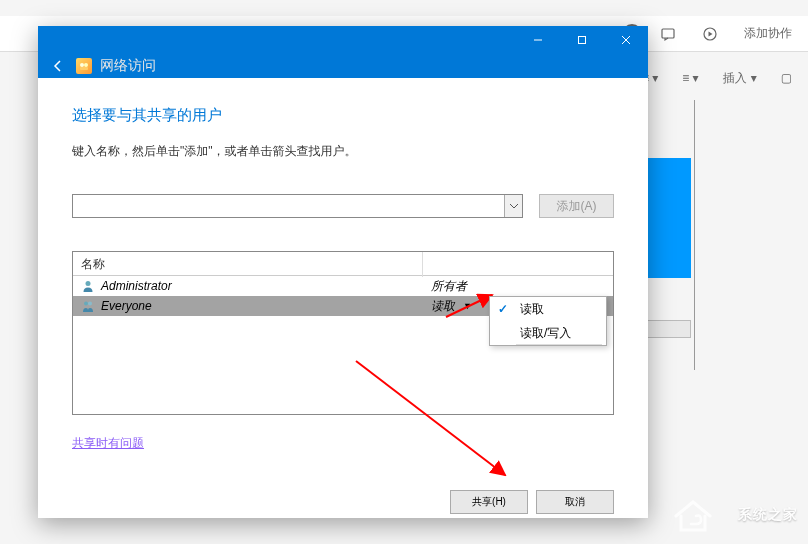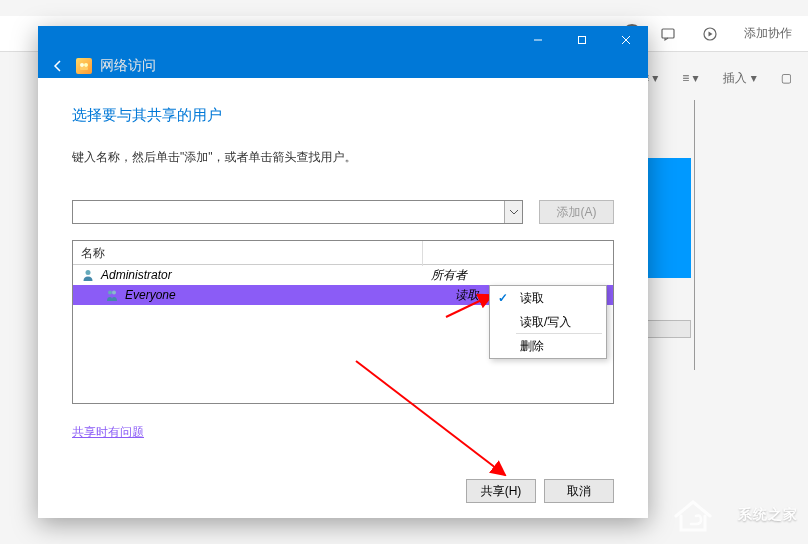--- a/index.html
+++ b/index.html
@@ -16,50 +16,50 @@
     .dialog { position: absolute; left: 38px; top: 26px; width: 610px; height: 492px; background: #fff; box-shadow: 0 6px 24px rgba(0,0,0,0.35); }
     
     .titlebar { height: 28px; background: #0078d7; display: flex; justify-content: flex-end; align-items: center; }
     .win-btn { width: 44px; height: 28px; display: flex; align-items: center; justify-content: center; color: #fff; }
     
     .navbar { height: 24px; background: #0078d7; display: flex; align-items: center; gap: 8px; padding: 0 10px; color: #e5e5e5; font-size: 14px; }
     .navbar-back { width: 20px; display: flex; align-items: center; justify-content: center; }
     .navbar-icon { width: 16px; height: 16px; background: linear-gradient(135deg, #ffd966, #ff9933); border-radius: 2px; display: inline-flex; align-items: center; justify-content: center; font-size: 10px; }
     
     .content { padding: 28px 34px 18px; }
-    .heading { color: #0078d7; font-size: 15px; font-weight: normal; margin-bottom: 24px; }
+    .heading { color: #0078d7; font-size: 15px; font-weight: normal; margin-bottom: 18px; }
     .subtext { color: #333; font-size: 12px; margin-bottom: 34px; }
     
-    .add-row { display: flex; gap: 16px; margin-bottom: 16px; }
+    .add-row { display: flex; gap: 16px; margin-bottom: 33px; }
     .combo { flex: 1; height: 24px; border: 1px solid #888; background: #fff; position: relative; }
     .combo-btn { position: absolute; right: 0; top: 0; width: 18px; height: 22px; border-left: 1px solid #aaa; display: flex; align-items: center; justify-content: center; background: #f0f0f0; }
     .add-btn { width: 75px; height: 24px; background: #e8e8e8; border: 1px solid #bbb; color: #999; font-size: 12px; }
     
     .table { border: 1px solid #888; font-size: 12px; position: relative; }
     .table-header { height: 24px; display: flex; border-bottom: 1px solid #ccc; background: #fff; flex-direction: column; }
     .th { padding: 4px 8px; display: flex; align-items: center; color: #333; }
     .th-name { width: 350px; border-right: 1px solid #ddd; }
     .th-perm { flex: 1; }
     .table-body { height: 138px; background: #fff; }
     .tr { height: 20px; display: flex; align-items: center; font-style: italic; }
-    .tr.selected { background: #8b5cf6; padding-left: 24px; }
+    .tr.selected { background: #a3a3a3; }
     .td-name { width: 350px; display: flex; align-items: center; gap: 6px; padding-left: 8px; }
     .td-perm { flex: 1; display: flex; align-items: center; gap: 6px; padding-left: 8px; }
     .user-icon { width: 14px; height: 14px; display: inline-flex; }
     .perm-arrow { font-size: 9px; margin-left: 2px; }
     
     .context-menu { position: absolute; left: 416px; top: 44px; width: 118px; background: #fff; border: 1px solid #aaa; box-shadow: 2px 2px 6px rgba(0,0,0,0.2); font-size: 12px; z-index: 10; }
     .menu-item { height: 24px; display: flex; align-items: center; padding-left: 30px; position: relative; }
     .menu-item.sep-after::after { content: ""; position: absolute; bottom: 0; left: 26px; right: 4px; height: 1px; background: #ddd; }
     .menu-check { position: absolute; left: 8px; color: #0078d7; font-weight: bold; }
     
     .help-link { color: #8b5cf6; font-size: 12px; text-decoration: underline; margin-top: 20px; display: inline-block; }
     
     .btn-row { display: flex; justify-content: flex-end; gap: 8px; margin-top: 38px; padding-right: 0; }
-    .btn { width: 70px; height: 24px; background: #e8e8e8; border: 1px solid #aaa; font-size: 12px; }
+    .btn { width: 78px; height: 24px; background: #e8e8e8; border: 1px solid #aaa; font-size: 10px; }
     
     .arrow-svg { position: absolute; pointer-events: none; z-index: 5; }
     .arrow1 { left: 442px; top: 289px; }
     .arrow2 { left: 350px; top: 355px; }
     
     .watermark { position: absolute; right: 10px; bottom: 10px; display: flex; align-items: center; gap: 24px; color: #fff; opacity: 0.85; }
     .watermark-logo { width: 42px; height: 38px; }
     .watermark-text { font-size: 14px; font-weight: bold; letter-spacing: 1px; text-shadow: 0 1px 2px rgba(0,0,0,0.3); }
   </style>
 </head>
@@ -180,23 +180,20 @@
         </div>
       </div>
 
       <div class="context-menu">
         <div class="menu-item">
           <span class="menu-check">✓</span>
           <span>读取</span>
         </div>
         <div class="menu-item sep-after">
           <span>读取/写入</span>
-        </div>
-        <div class="menu-item">
-          <span>删除</span>
         </div>
       </div>
     </div>
     
     <a class="help-link">共享时有问题</a>
     
     <div class="btn-row">
       <button class="btn">共享(H)</button>
       <button class="btn">取消</button>
     </div>

